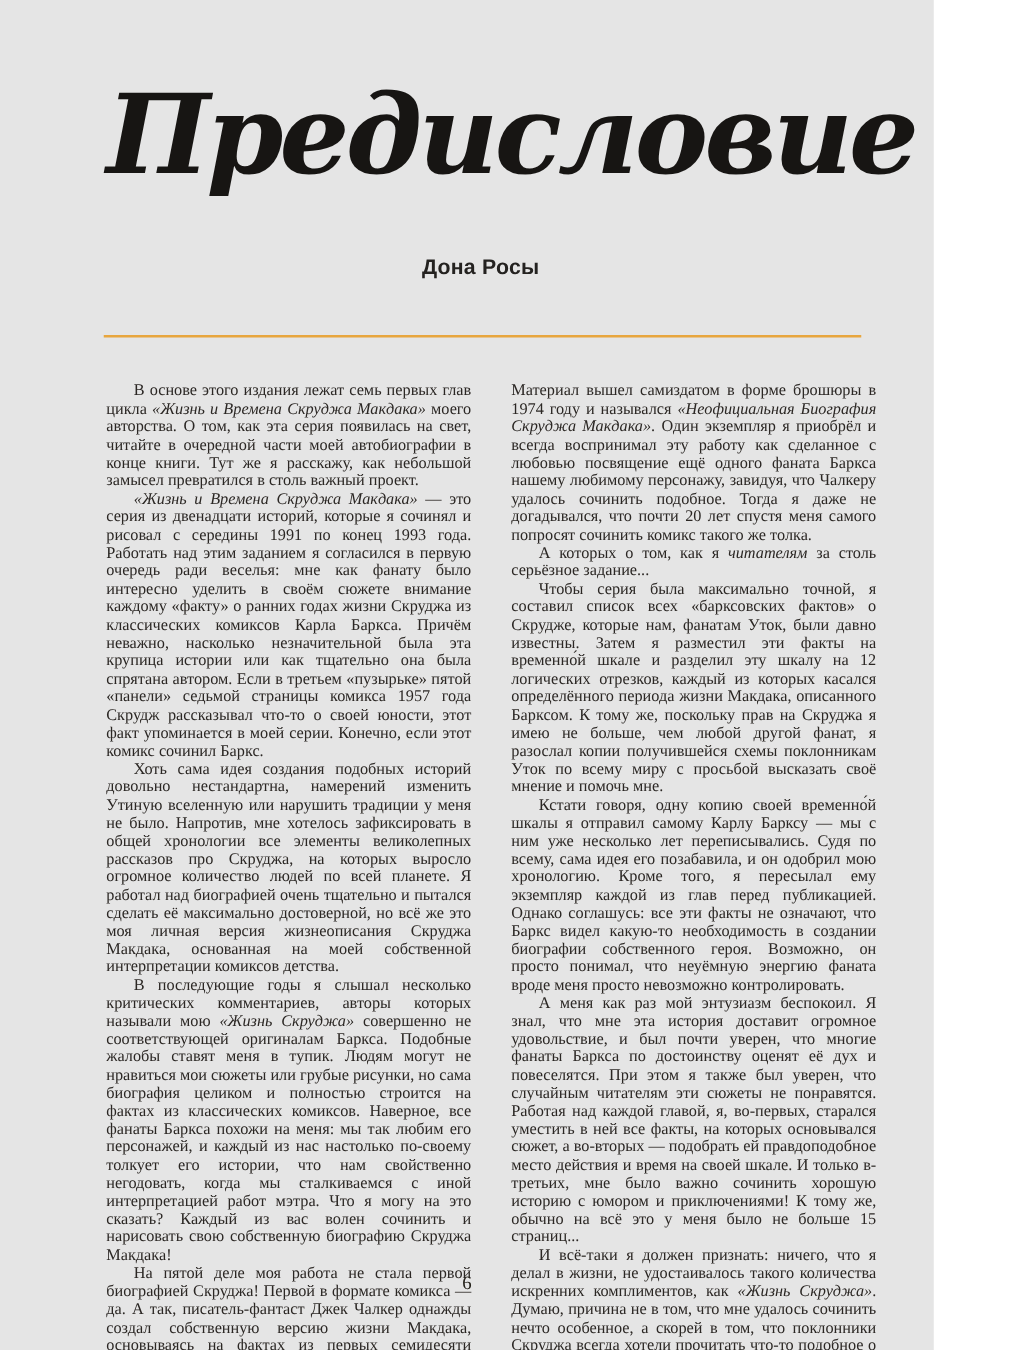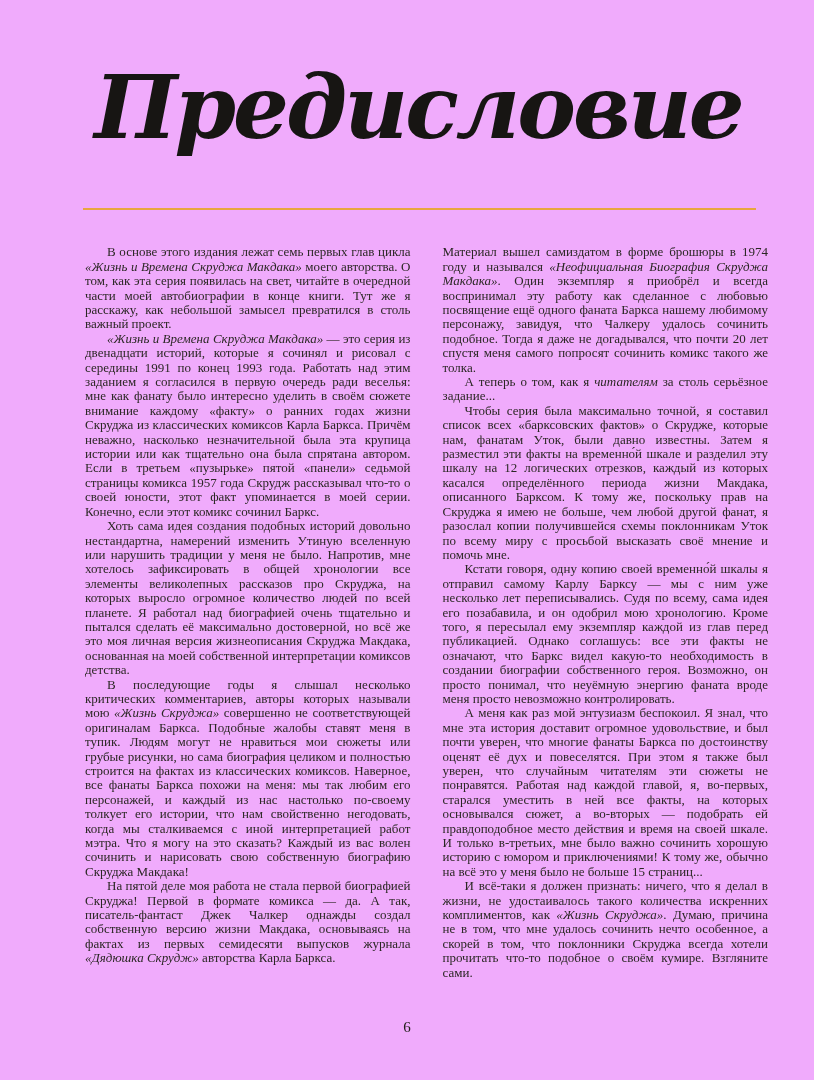--- a/index.html
+++ b/index.html
@@ -2,23 +2,23 @@
 <html lang="ru"><head>
 <meta charset="utf-8">
 <style>
   html, body {
     margin: 0;
     padding: 0;
     background: #ffffff;
   }
   .page {
     position: relative;
-    width: 814px;
+    width: 747px;
     height: 1080px;
-    background: #f0abfc;
+    background: #e5e5e5;
     overflow: hidden;
     font-family: "Liberation Serif", serif;
   }
   .heading {
     text-align: center;
     padding-top: 50px;
     margin: 0 63px 0 85px;
   }
   .title {
     font-family: "DejaVu Serif", serif;
@@ -73,35 +73,36 @@
     font-size: 15px;
     color: #222019;
   }
 </style>
 </head>
 <body>
 
 <div class="page">
   <header class="heading">
     <h1 class="title">Предисловие</h1>
+    <div class="subtitle">Дона Росы</div>
   </header>
 
   <hr class="rule" style="background: rgb(232, 166, 62);">
 
   <main class="columns">
     <div class="col">
         <p class="para indent" style="color: rgb(43, 39, 36);"><span>В основе этого издания лежат семь первых глав цикла </span><em>«Жизнь и Времена Скруджа Макдака»</em><span> моего авторства. О том, как эта серия появилась на свет, читайте в очередной части моей автобиографии в конце книги. Тут же я расскажу, как небольшой замысел превратился в столь важный проект.</span></p>
         <p class="para indent" style="color: rgb(43, 39, 36);"><em>«Жизнь и Времена Скруджа Макдака»</em><span> — это серия из двенадцати историй, которые я сочинял и рисовал с середины 1991 по конец 1993 года. Работать над этим заданием я согласился в первую очередь ради веселья: мне как фанату было интересно уделить в своём сюжете внимание каждому «факту» о ранних годах жизни Скруджа из классических комиксов Карла Баркса. Причём неважно, насколько незначительной была эта крупица истории или как тщательно она была спрятана автором. Если в третьем «пузырьке» пятой «панели» седьмой страницы комикса 1957 года Скрудж рассказывал что-то о своей юности, этот факт упоминается в моей серии. Конечно, если этот комикс сочинил Баркс.</span></p>
         <p class="para indent" style="color: rgb(43, 39, 36);"><span>Хоть сама идея создания подобных историй довольно нестандартна, намерений изменить Утиную вселенную или нарушить традиции у меня не было. Напротив, мне хотелось зафиксировать в общей хронологии все элементы великолепных рассказов про Скруджа, на которых выросло огромное количество людей по всей планете. Я работал над биографией очень тщательно и пытался сделать её максимально достоверной, но всё же это моя личная версия жизнеописания Скруджа Макдака, основанная на моей собственной интерпретации комиксов детства.</span></p>
         <p class="para indent" style="color: rgb(43, 39, 36);"><span>В последующие годы я слышал несколько критических комментариев, авторы которых называли мою </span><em>«Жизнь Скруджа»</em><span> совершенно не соответствующей оригиналам Баркса. Подобные жалобы ставят меня в тупик. Людям могут не нравиться мои сюжеты или грубые рисунки, но сама биография целиком и полностью строится на фактах из классических комиксов. Наверное, все фанаты Баркса похожи на меня: мы так любим его персонажей, и каждый из нас настолько по-своему толкует его истории, что нам свойственно негодовать, когда мы сталкиваемся с иной интерпретацией работ мэтра. Что я могу на это сказать? Каждый из вас волен сочинить и нарисовать свою собственную биографию Скруджа Макдака!</span></p>
         <p class="para indent" style="color: rgb(43, 39, 36);"><span>На пятой деле моя работа не стала первой биографией Скруджа! Первой в формате комикса — да. А так, писатель-фантаст Джек Чалкер однажды создал собственную версию жизни Макдака, основываясь на фактах из первых семидесяти выпусков журнала </span><em>«Дядюшка Скрудж»</em><span> авторства Карла Баркса.</span></p>
       </div>
     <div class="col">
         <p class="para" style="color: rgb(43, 39, 36);"><span>Материал вышел самиздатом в форме брошюры в 1974 году и назывался </span><em>«Неофициальная Биография Скруджа Макдака»</em><span>. Один экземпляр я приобрёл и всегда воспринимал эту работу как сделанное с любовью посвящение ещё одного фаната Баркса нашему любимому персонажу, завидуя, что Чалкеру удалось сочинить подобное. Тогда я даже не догадывался, что почти 20 лет спустя меня самого попросят сочинить комикс такого же толка.</span></p>
-        <p class="para indent" style="color: rgb(43, 39, 36);"><span>А теперь о том, как я </span><em>читателям</em><span> за столь серьёзное задание...</span></p>
+        <p class="para indent" style="color: rgb(43, 39, 36);"><span>А которых о том, как я </span><em>читателям</em><span> за столь серьёзное задание...</span></p>
         <p class="para indent" style="color: rgb(43, 39, 36);"><span>Чтобы серия была максимально точной, я составил список всех «барксовских фактов» о Скрудже, которые нам, фанатам Уток, были давно известны. Затем я разместил эти факты на временно́й шкале и разделил эту шкалу на 12 логических отрезков, каждый из которых касался определённого периода жизни Макдака, описанного Барксом. К тому же, поскольку прав на Скруджа я имею не больше, чем любой другой фанат, я разослал копии получившейся схемы поклонникам Уток по всему миру с просьбой высказать своё мнение и помочь мне.</span></p>
         <p class="para indent" style="color: rgb(43, 39, 36);"><span>Кстати говоря, одну копию своей временно́й шкалы я отправил самому Карлу Барксу — мы с ним уже несколько лет переписывались. Судя по всему, сама идея его позабавила, и он одобрил мою хронологию. Кроме того, я пересылал ему экземпляр каждой из глав перед публикацией. Однако соглашусь: все эти факты не означают, что Баркс видел какую-то необходимость в создании биографии собственного героя. Возможно, он просто понимал, что неуёмную энергию фаната вроде меня просто невозможно контролировать.</span></p>
         <p class="para indent" style="color: rgb(43, 39, 36);"><span>А меня как раз мой энтузиазм беспокоил. Я знал, что мне эта история доставит огромное удовольствие, и был почти уверен, что многие фанаты Баркса по достоинству оценят её дух и повеселятся. При этом я также был уверен, что случайным читателям эти сюжеты не понравятся. Работая над каждой главой, я, во-первых, старался уместить в ней все факты, на которых основывался сюжет, а во-вторых — подобрать ей правдоподобное место действия и время на своей шкале. И только в-третьих, мне было важно сочинить хорошую историю с юмором и приключениями! К тому же, обычно на всё это у меня было не больше 15 страниц...</span></p>
         <p class="para indent" style="color: rgb(43, 39, 36);"><span>И всё-таки я должен признать: ничего, что я делал в жизни, не удостаивалось такого количества искренних комплиментов, как </span><em>«Жизнь Скруджа»</em><span>. Думаю, причина не в том, что мне удалось сочинить нечто особенное, а скорей в том, что поклонники Скруджа всегда хотели прочитать что-то подобное о своём кумире. Взгляните сами.</span></p>
       </div>
   </main>
 
   <footer>
     <div class="pageno">6</div>
   </footer>

